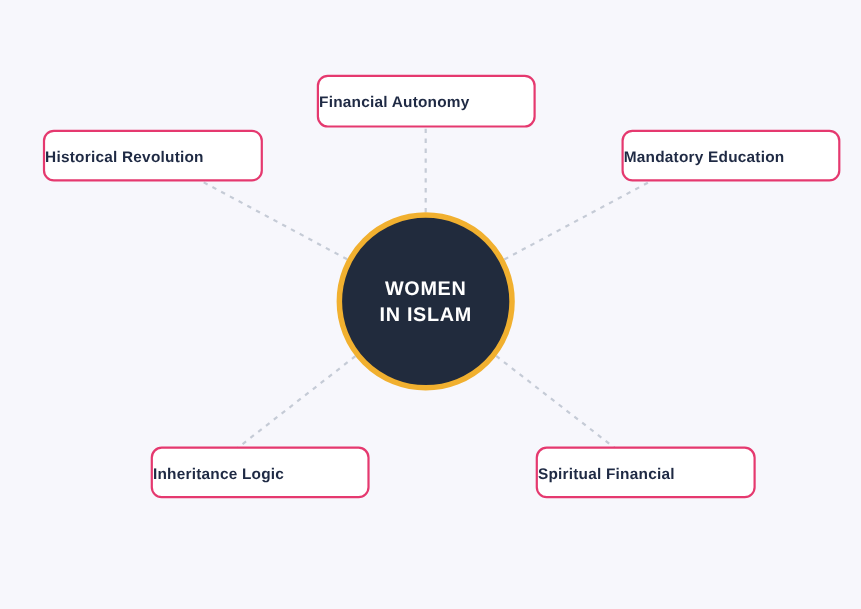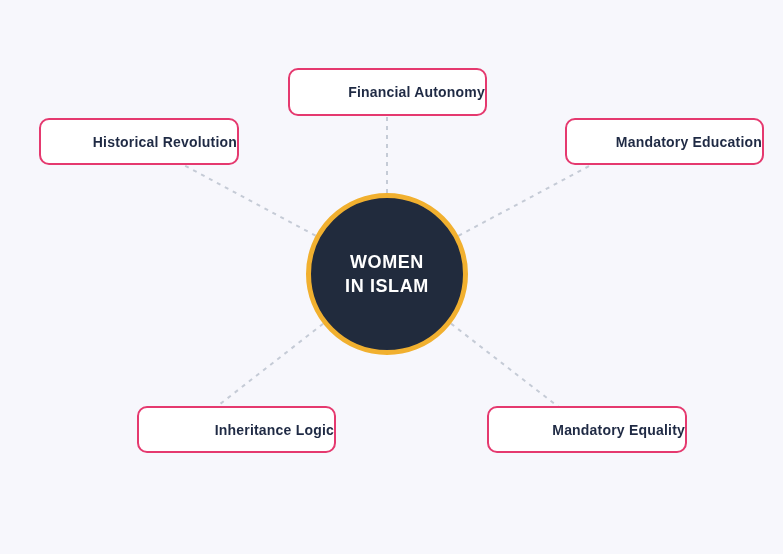--- a/index.html
+++ b/index.html
@@ -31,21 +31,21 @@
     stroke:var(--connector);
     stroke-width:2;
     stroke-dasharray:4 5;
     fill:none;
   }
   .node{
     position:absolute;
     background:var(--node-fill);
     border:2px solid var(--node-border);
     border-radius:10px;
-    display:flex;align-items:center;justify-content:flex-end;
+    display:flex;align-items:center;justify-content:flex-start;
     font-weight:bold;
     font-size:14px;
     color:var(--node-text);
     letter-spacing:.2px;
     cursor:default;
   }
   .node-financial   {left:288px;top:68px;width:199px;height:48px;}
   .node-historical  {left:39px;top:118px;width:200px;height:47px;}
   .node-mandatory   {left:537px;top:118px;width:199px;height:47px;margin-left:28px;}
   .node-inheritance {left:89px;top:406px;width:199px;height:47px;margin-left:48px;}
@@ -92,21 +92,21 @@
 
   <div class="node node-mandatory">
     <span>Mandatory Education</span>
   </div>
 
   <div class="node node-inheritance">
     <span>Inheritance Logic</span>
   </div>
 
   <div class="node node-spiritual">
-    <span>Mandatory Equality</span>
+    <span>Spiritual Financial</span>
   </div>
 
   <div class="center-node">
     <span class="center-label">WOMEN
 IN ISLAM</span>
   </div>
 
 </div>
 
 </body></html>

